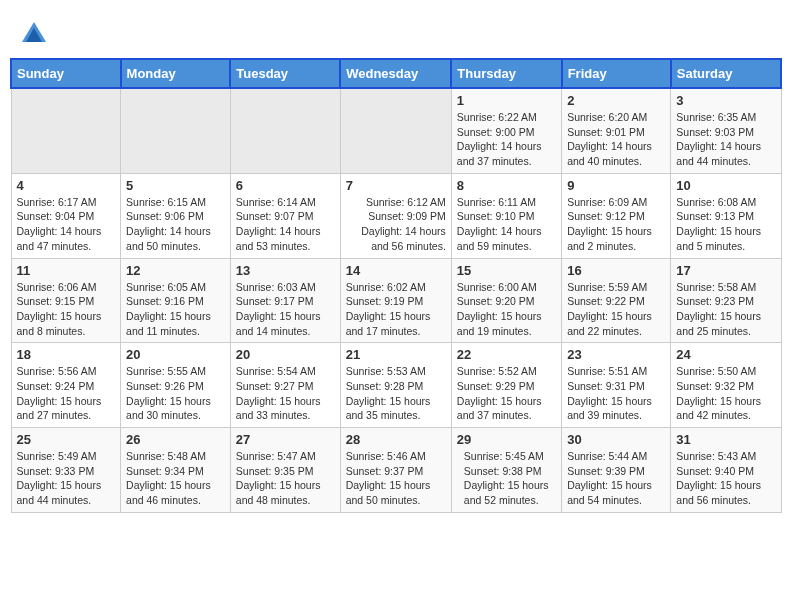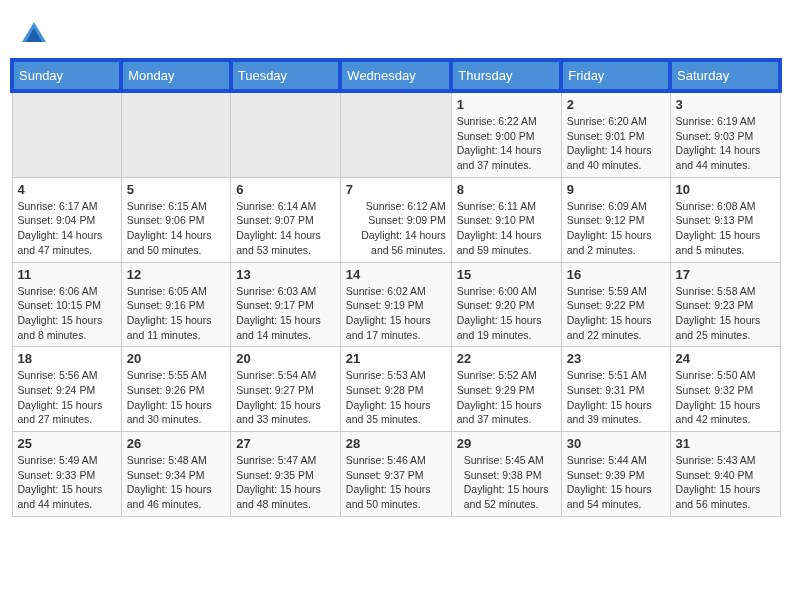--- a/index.html
+++ b/index.html
@@ -54,24 +54,24 @@
     }
     table {
       width: 100%;
       border-collapse: collapse;
       margin-top: 5px;
     }
     thead th {
       background-color: #4a90d9;
       color: white;
       font-size: 13px;
-      font-weight: normal;
+      font-weight: bold;
       padding: 6px 5px;
       text-align: left;
-      border: 4px solid #1d4ed8;
+      border: 2px solid #1d4ed8;
     }
     tbody td {
       width: 113px;
       vertical-align: top;
       padding: 4px 5px;
       border: 1px solid #ccc;
       font-size: 11px;
       color: #333;
       min-height: 80px;
       background: #fff;
@@ -145,21 +145,21 @@
         </td>
         <td>
           <span class="day-num">2</span>
           <div class="day-detail" style="white-space: pre-line;">Sunrise: 6:20 AM
 Sunset: 9:01 PM
 Daylight: 14 hours
 and 40 minutes.</div>
         </td>
         <td>
           <span class="day-num">3</span>
-          <div class="day-detail" style="white-space: pre-line;">Sunrise: 6:19 AM
+          <div class="day-detail" style="white-space: pre-line;">Sunrise: 6:35 AM
 Sunset: 9:03 PM
 Daylight: 14 hours
 and 44 minutes.</div>
         </td>
       </tr>
       <tr>
         <td>
           <span class="day-num">4</span>
           <div class="day-detail" style="white-space: pre-line;">Sunrise: 6:17 AM
 Sunset: 9:04 PM
@@ -206,21 +206,21 @@
           <div class="day-detail" style="white-space: pre-line;">Sunrise: 6:08 AM
 Sunset: 9:13 PM
 Daylight: 15 hours
 and 5 minutes.</div>
         </td>
       </tr>
       <tr>
         <td>
           <span class="day-num">11</span>
           <div class="day-detail" style="white-space: pre-line;">Sunrise: 6:06 AM
-Sunset: 10:15 PM
+Sunset: 9:15 PM
 Daylight: 15 hours
 and 8 minutes.</div>
         </td>
         <td>
           <span class="day-num">12</span>
           <div class="day-detail" style="white-space: pre-line;">Sunrise: 6:05 AM
 Sunset: 9:16 PM
 Daylight: 15 hours
 and 11 minutes.</div>
         </td>

